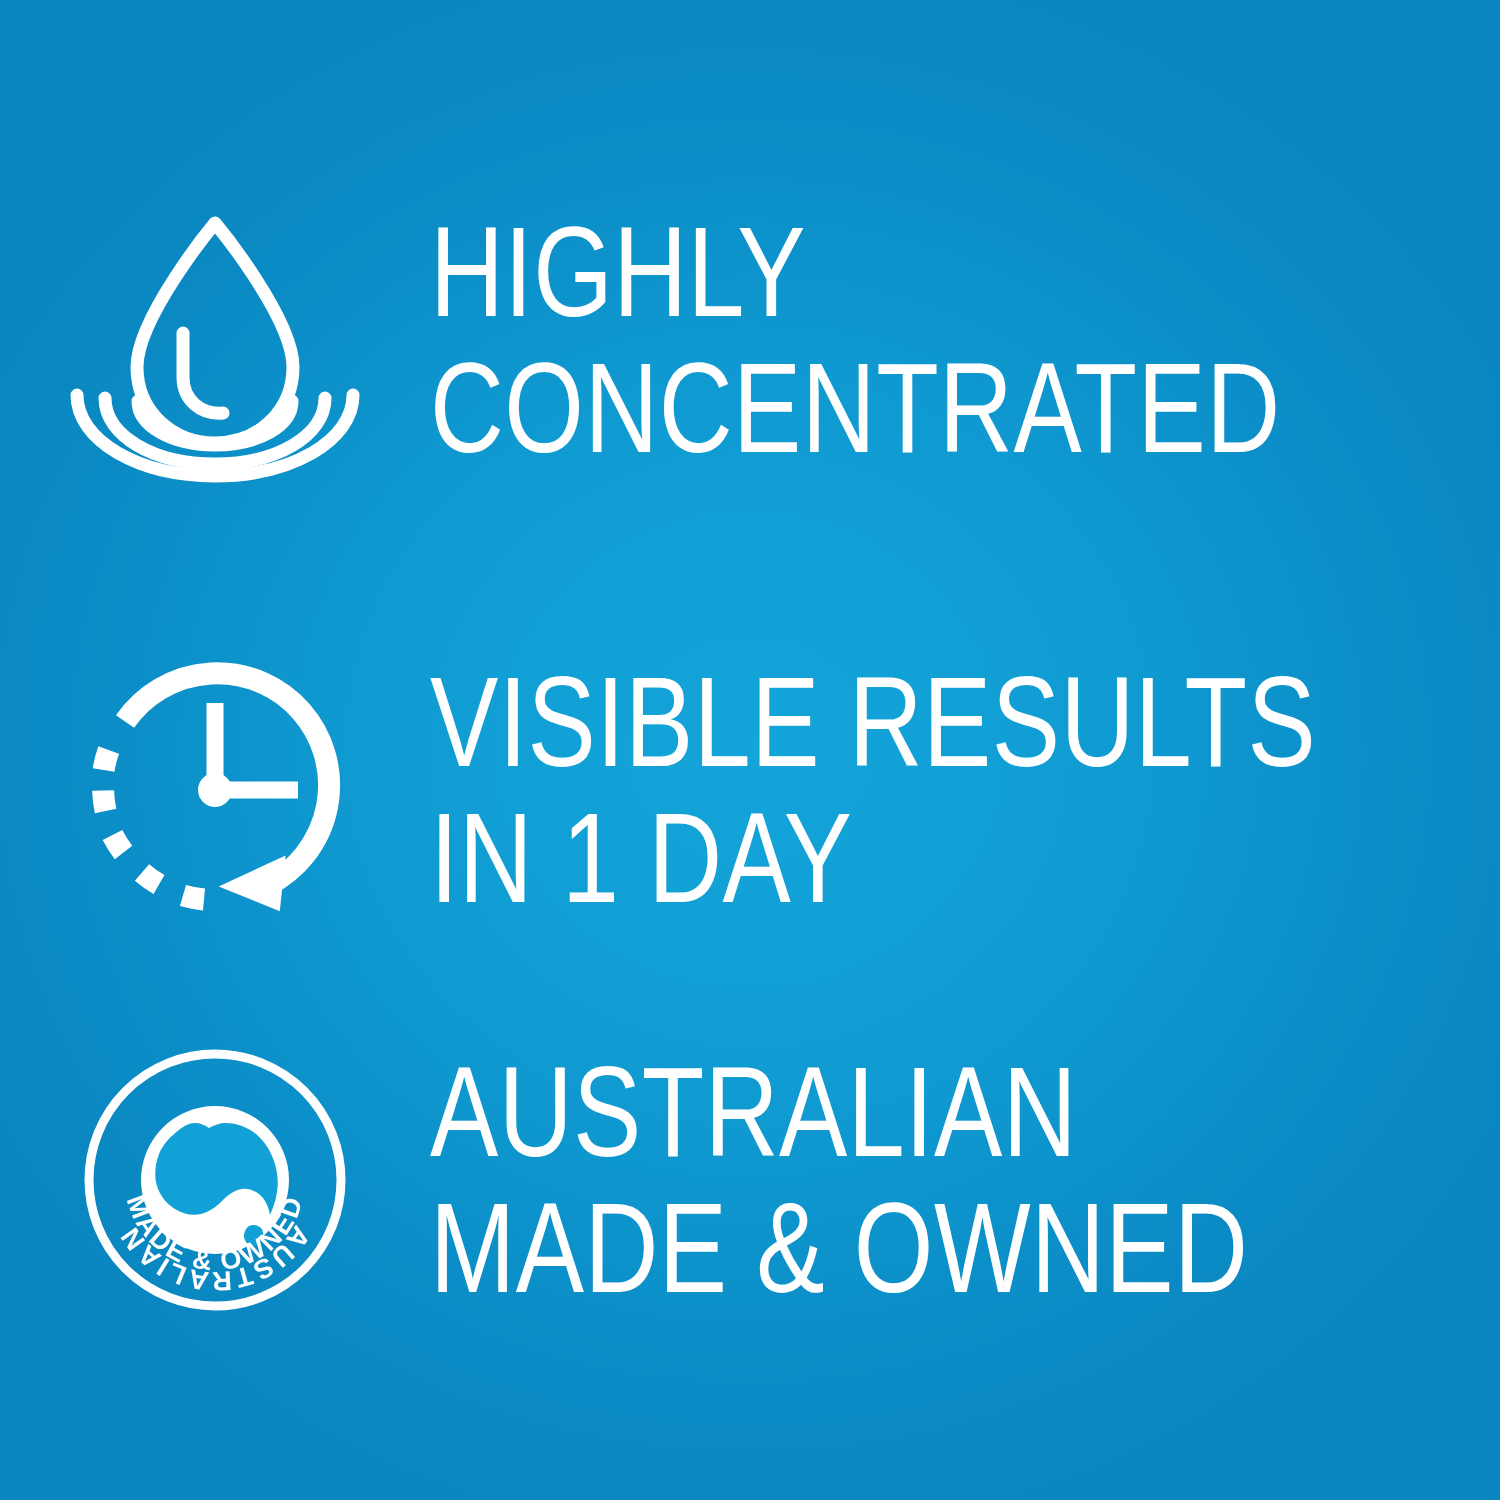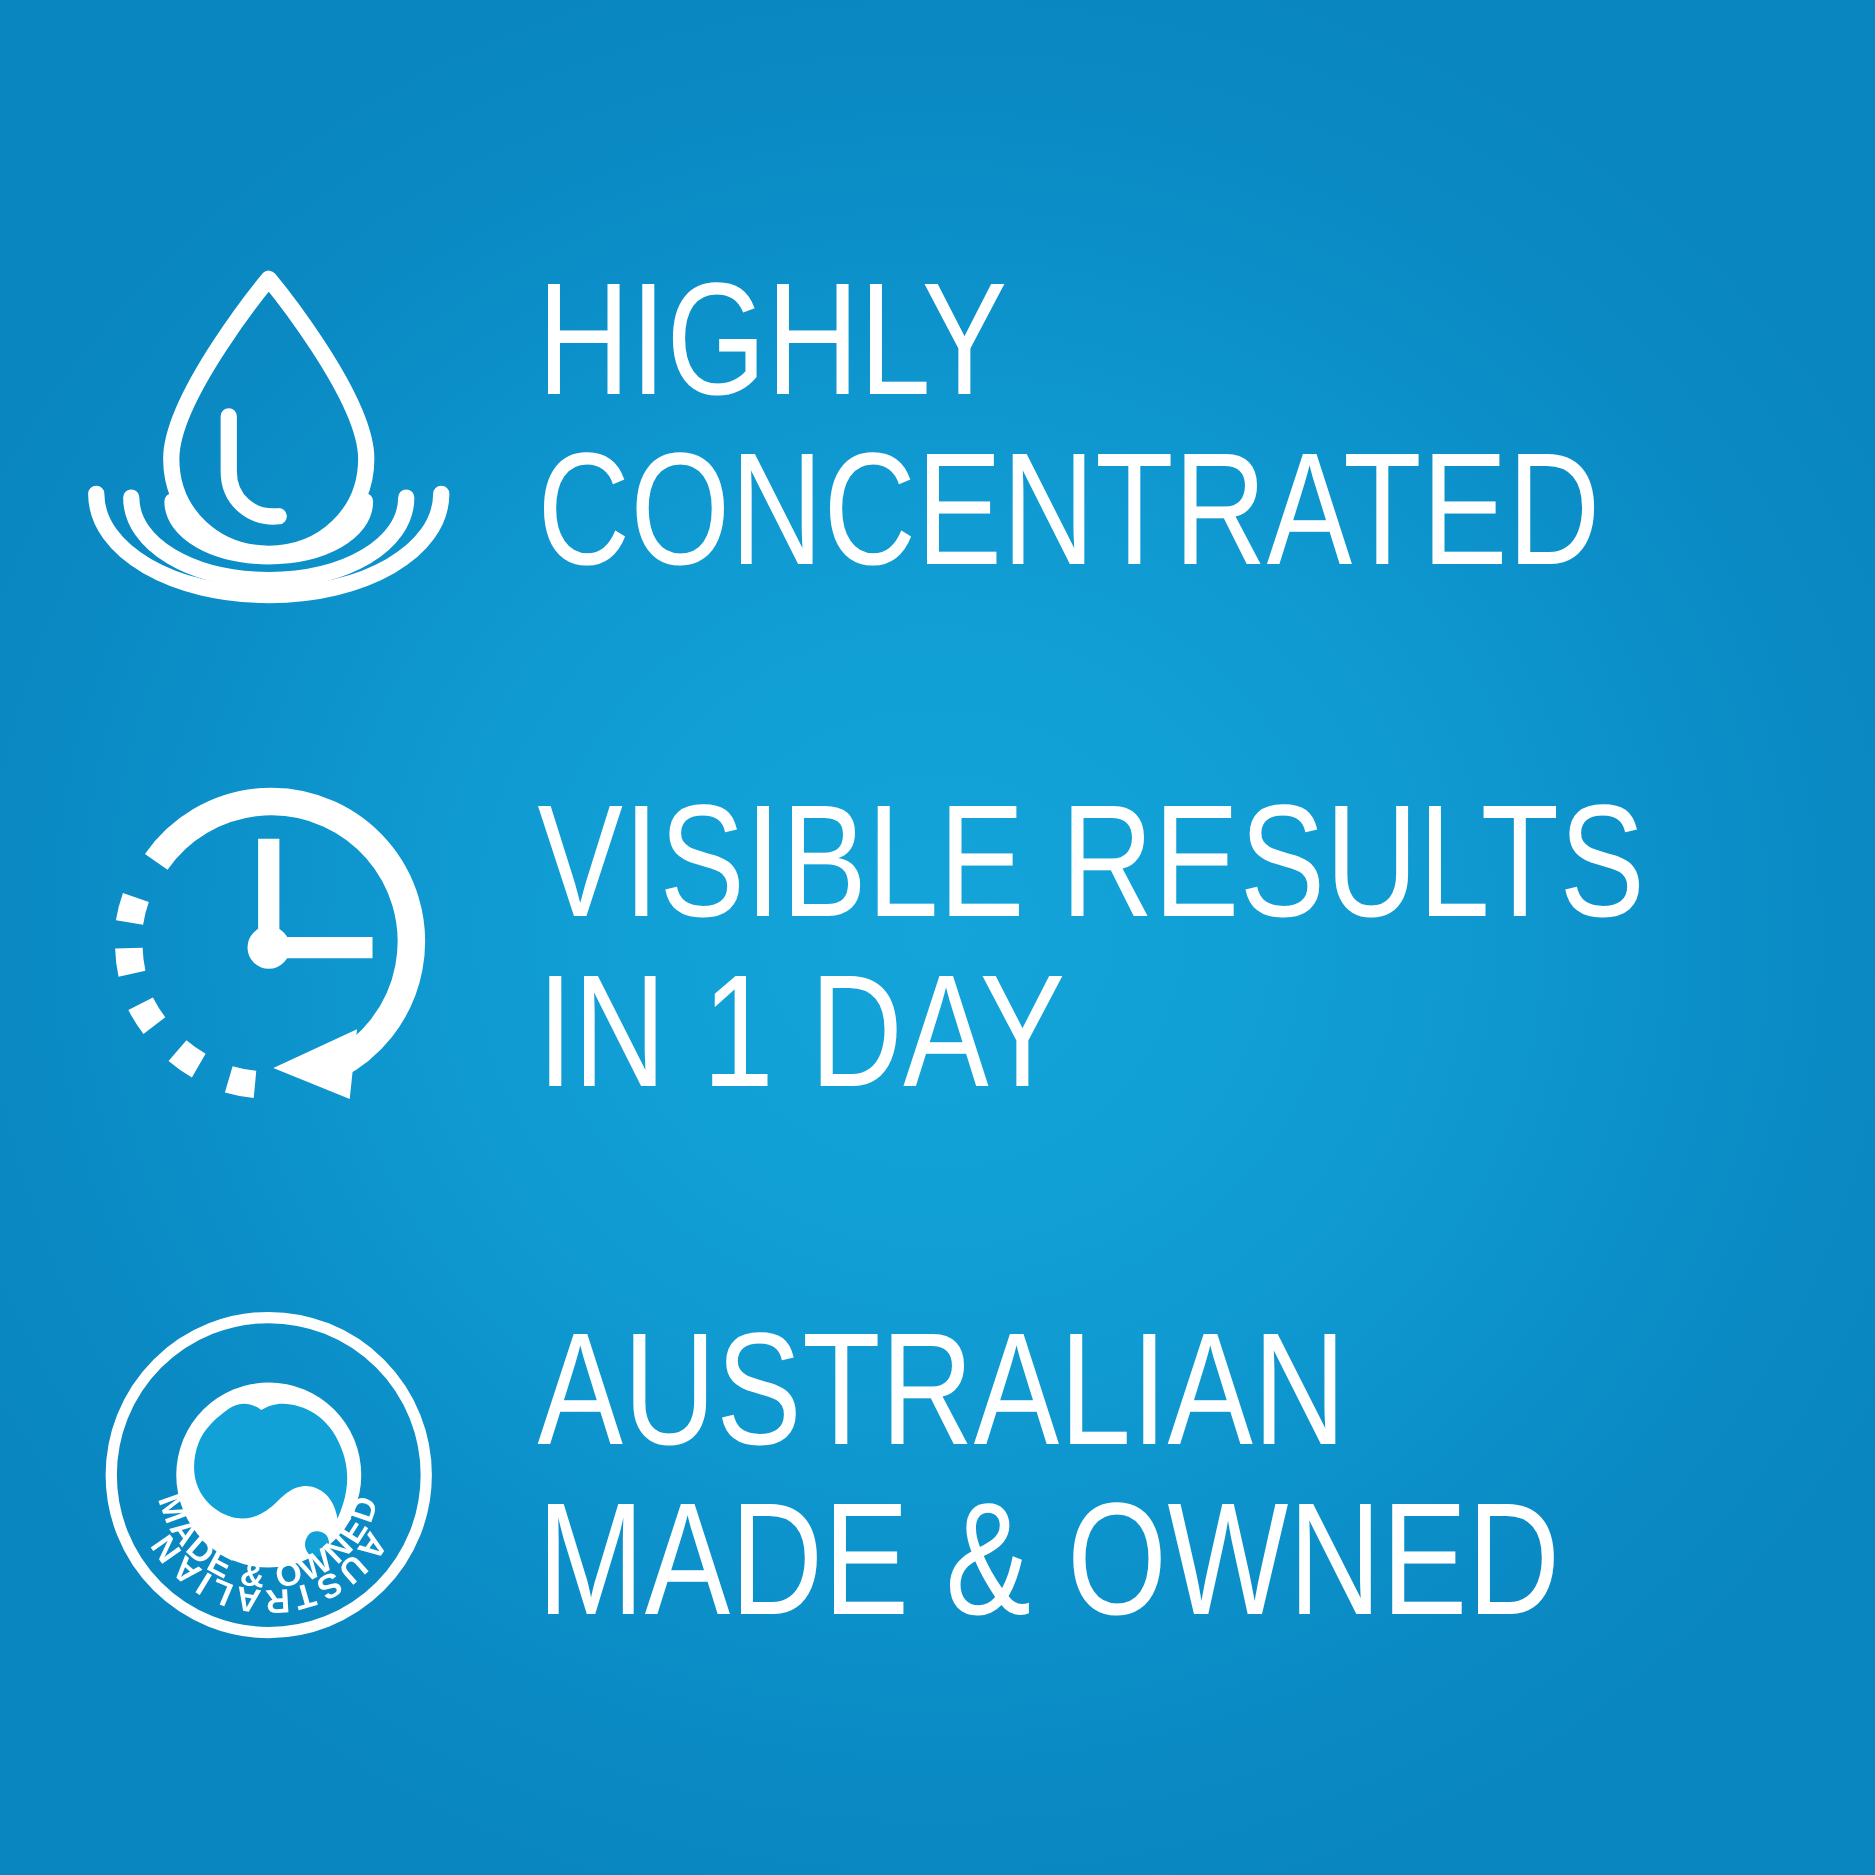--- a/index.html
+++ b/index.html
@@ -36,21 +36,21 @@
   }
   .textcell .ln{display:block;white-space:nowrap;}
   
   .cond{
     font-family:"Liberation Sans Narrow","Liberation Sans","DejaVu Sans Condensed","DejaVu Sans",sans-serif;
     transform:scaleX(0.80);
     transform-origin:left center;
     font-weight:300;
   }
   #row1{top:190px;height:300px;}
-  #row2{top:608px;height:300px;}
+  #row2{top:640px;height:300px;}
   #row3{top:1030px;height:300px;}
   #row1 .textcell,#row2 .textcell,#row3 .textcell{font-size:128px;}
   #row1 .iconcell{height:300px;}
   svg{display:block;overflow:visible;}
 </style>
 </head>
 <body>
 
 <div id="poster">
 

